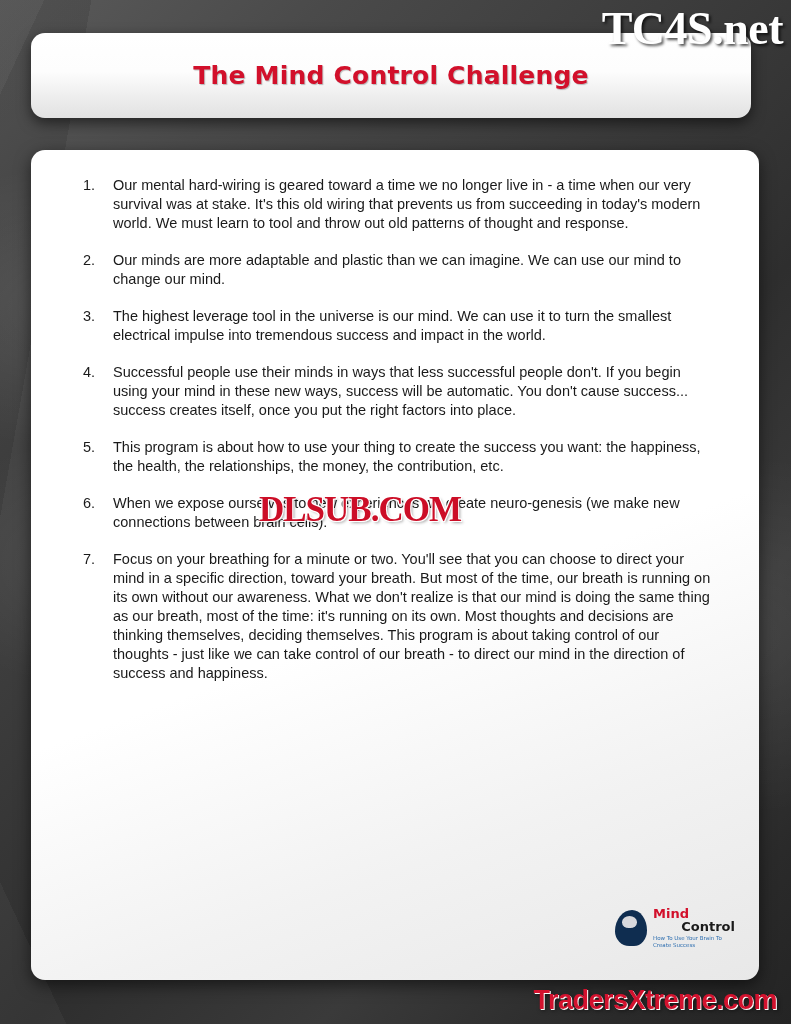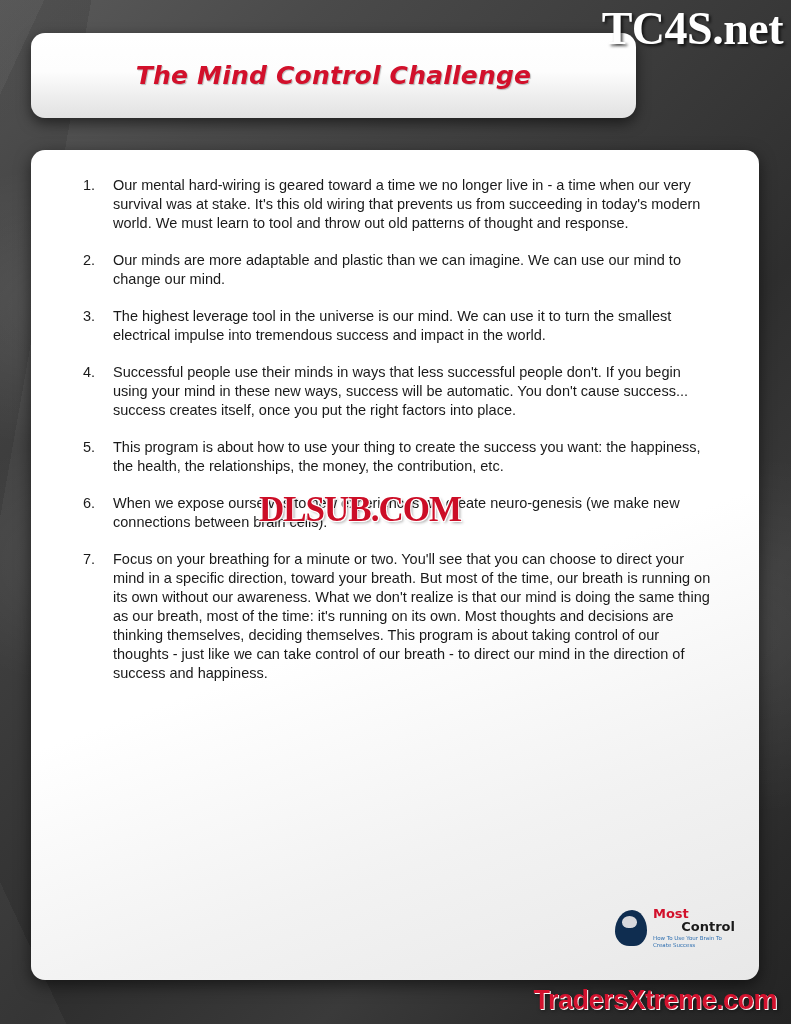--- a/index.html
+++ b/index.html
@@ -64,29 +64,28 @@
     letter-spacing: -0.5px;
     text-shadow: 1px 1px 0 #ffffff, 2px 2px 4px rgba(0,0,0,0.55);
     z-index: 40;
   }
 
   
   #title-card {
     position: absolute;
     left: 31px;
     top: 33px;
-    width: 605px;
+    width: 720px;
     height: 85px;
     border-radius: 14px;
     background: linear-gradient(180deg, #ffffff 0%, #fdfdfd 45%, #ececec 78%, #e2e2e2 100%);
     box-shadow: 0 5px 14px rgba(0,0,0,0.55);
     display: flex;
     align-items: center;
     justify-content: center;
-    font-style: italic;
   }
   #title-text {
     font-family: "DejaVu Sans", sans-serif;
     font-weight: bold;
     font-size: 25px;
     color: #d2102b;
     letter-spacing: 0.2px;
     text-shadow: 1px 1px 1px rgba(0,0,0,0.25);
   }
 
@@ -255,21 +254,21 @@
     </div>
 
     <div id="overlay-watermark">DLSUB.COM</div>
 
     <div id="logo">
       <div id="logo-head">
         <div class="head-shape"></div>
         <div class="brain-dot"></div>
       </div>
       <div id="logo-text">
-        <div id="logo-line1">Most</div>
+        <div id="logo-line1">Mind</div>
         <div id="logo-line2">Control</div>
         <div id="logo-tag">How To Use Your Brain To Create Success</div>
       </div>
     </div>
 
   </div>
 
   <div id="brand-bottom">TradersXtreme.com</div>
 
 </div>

